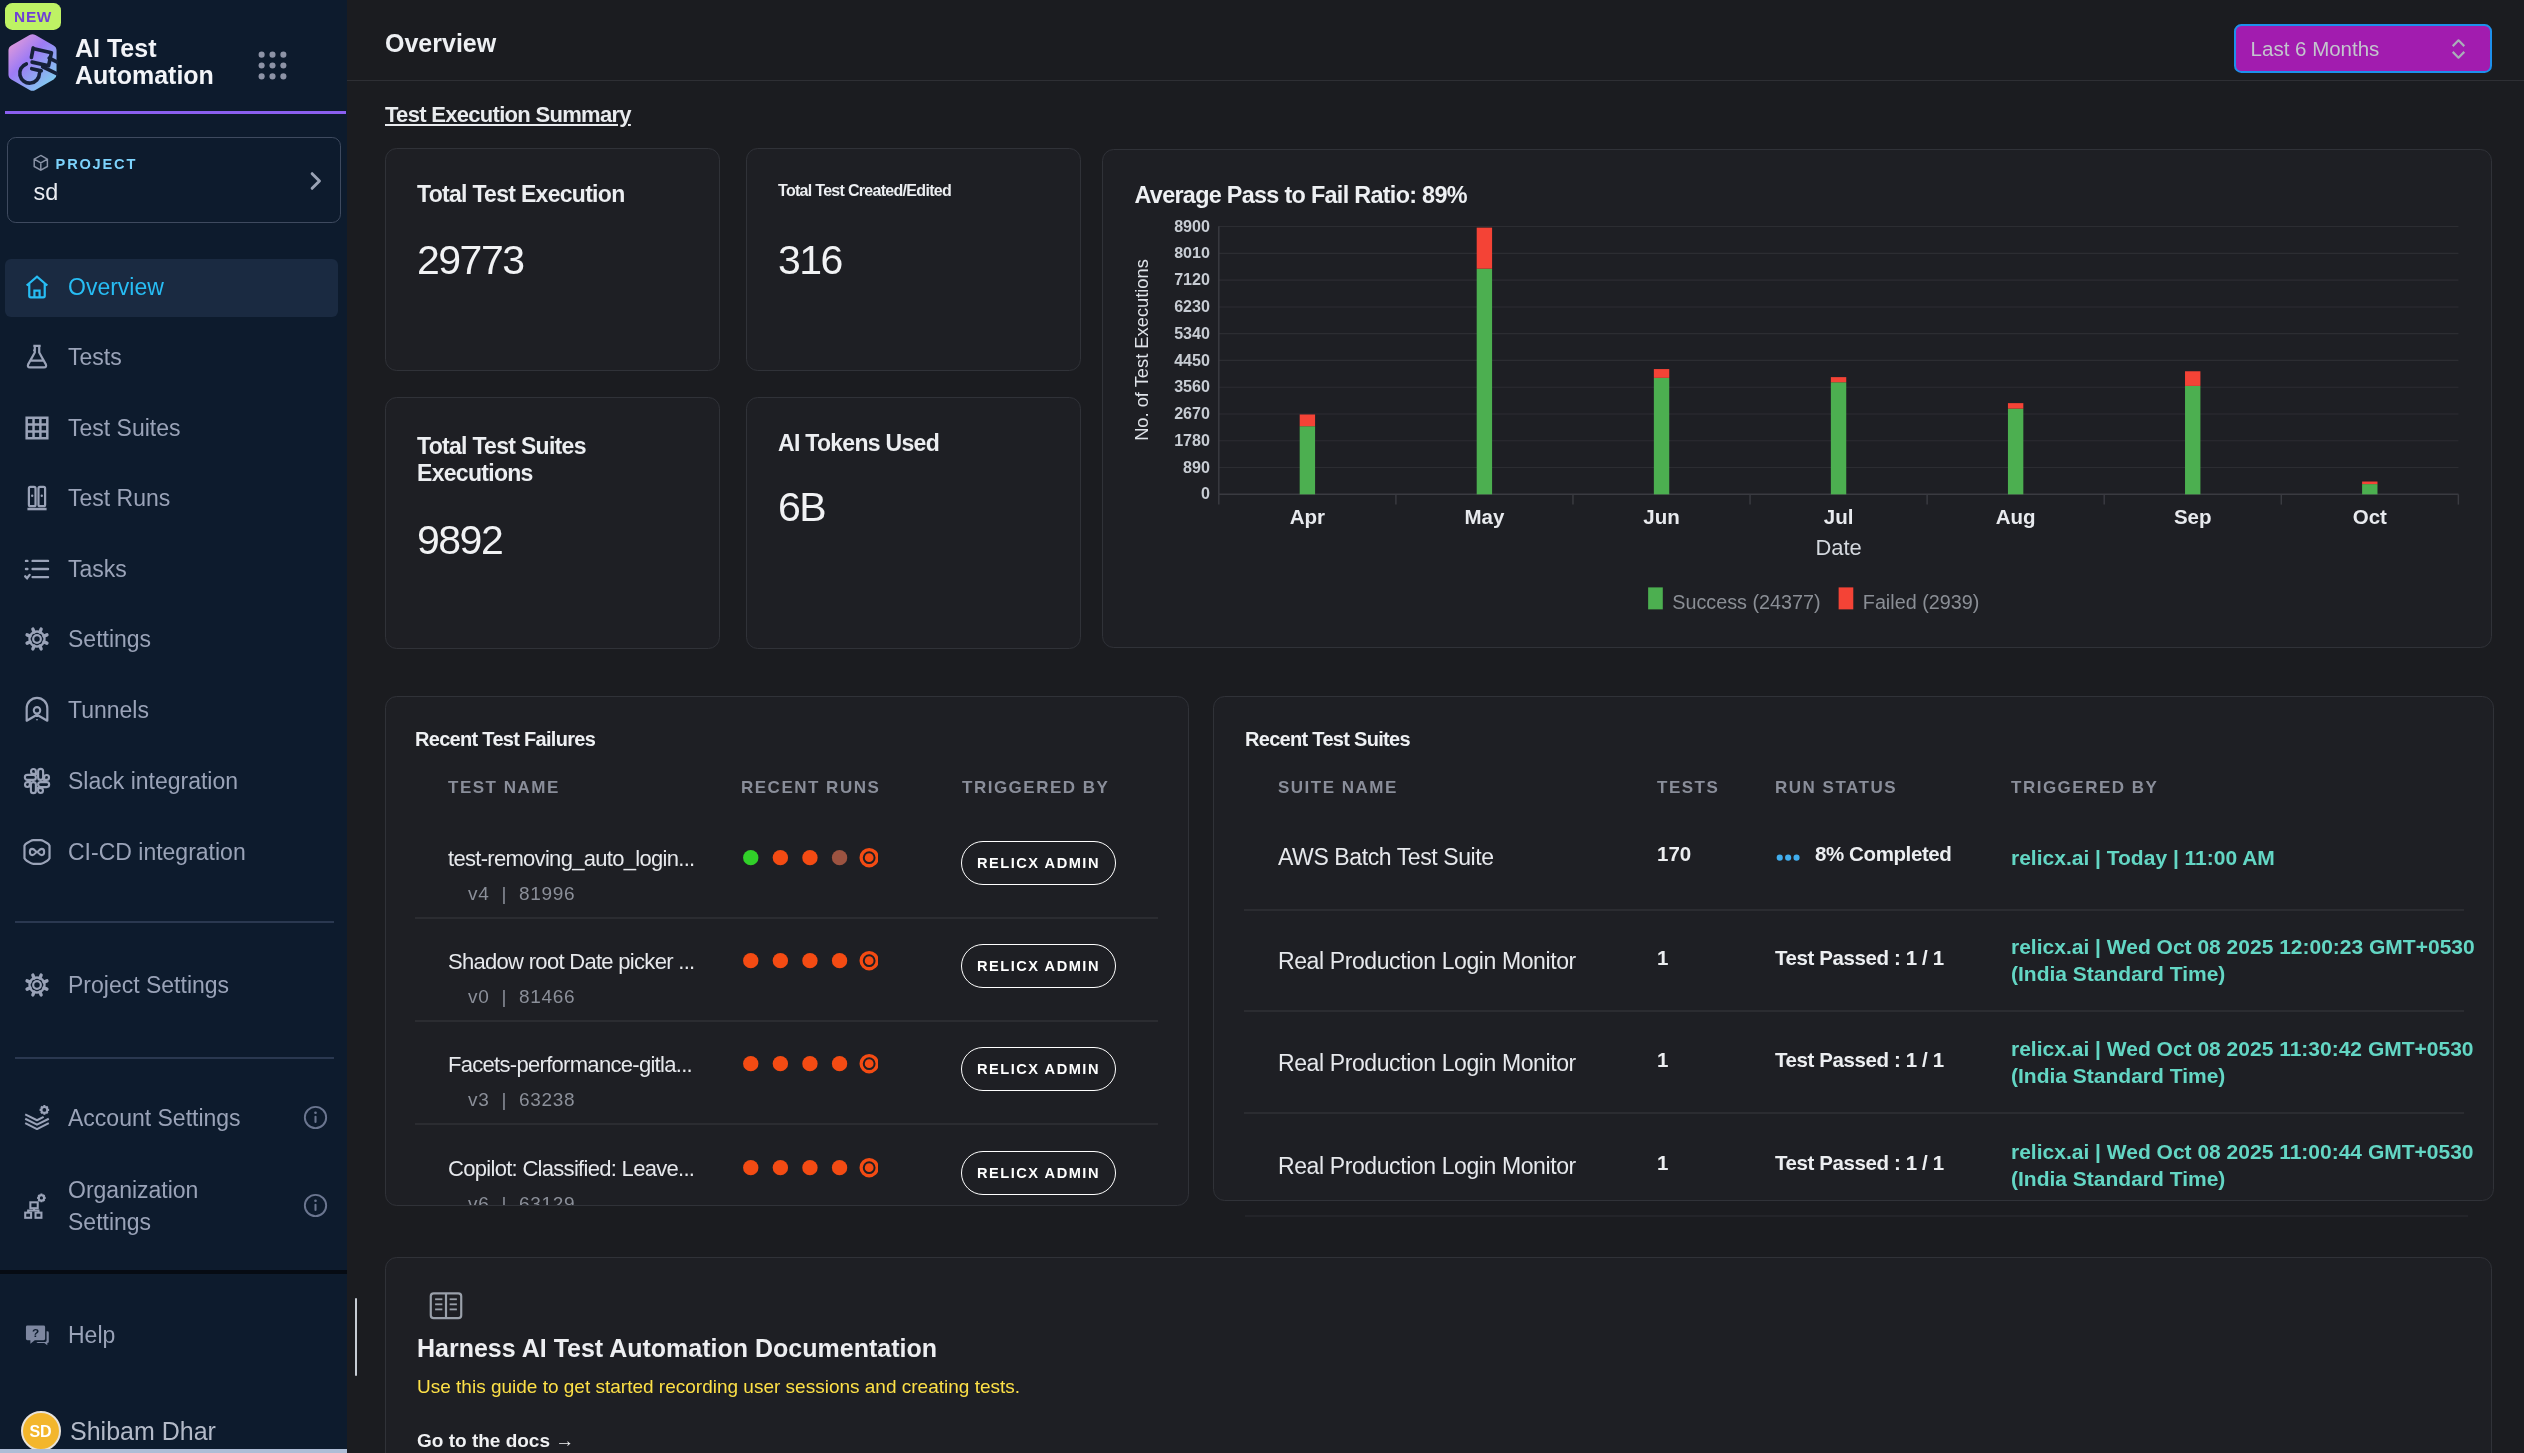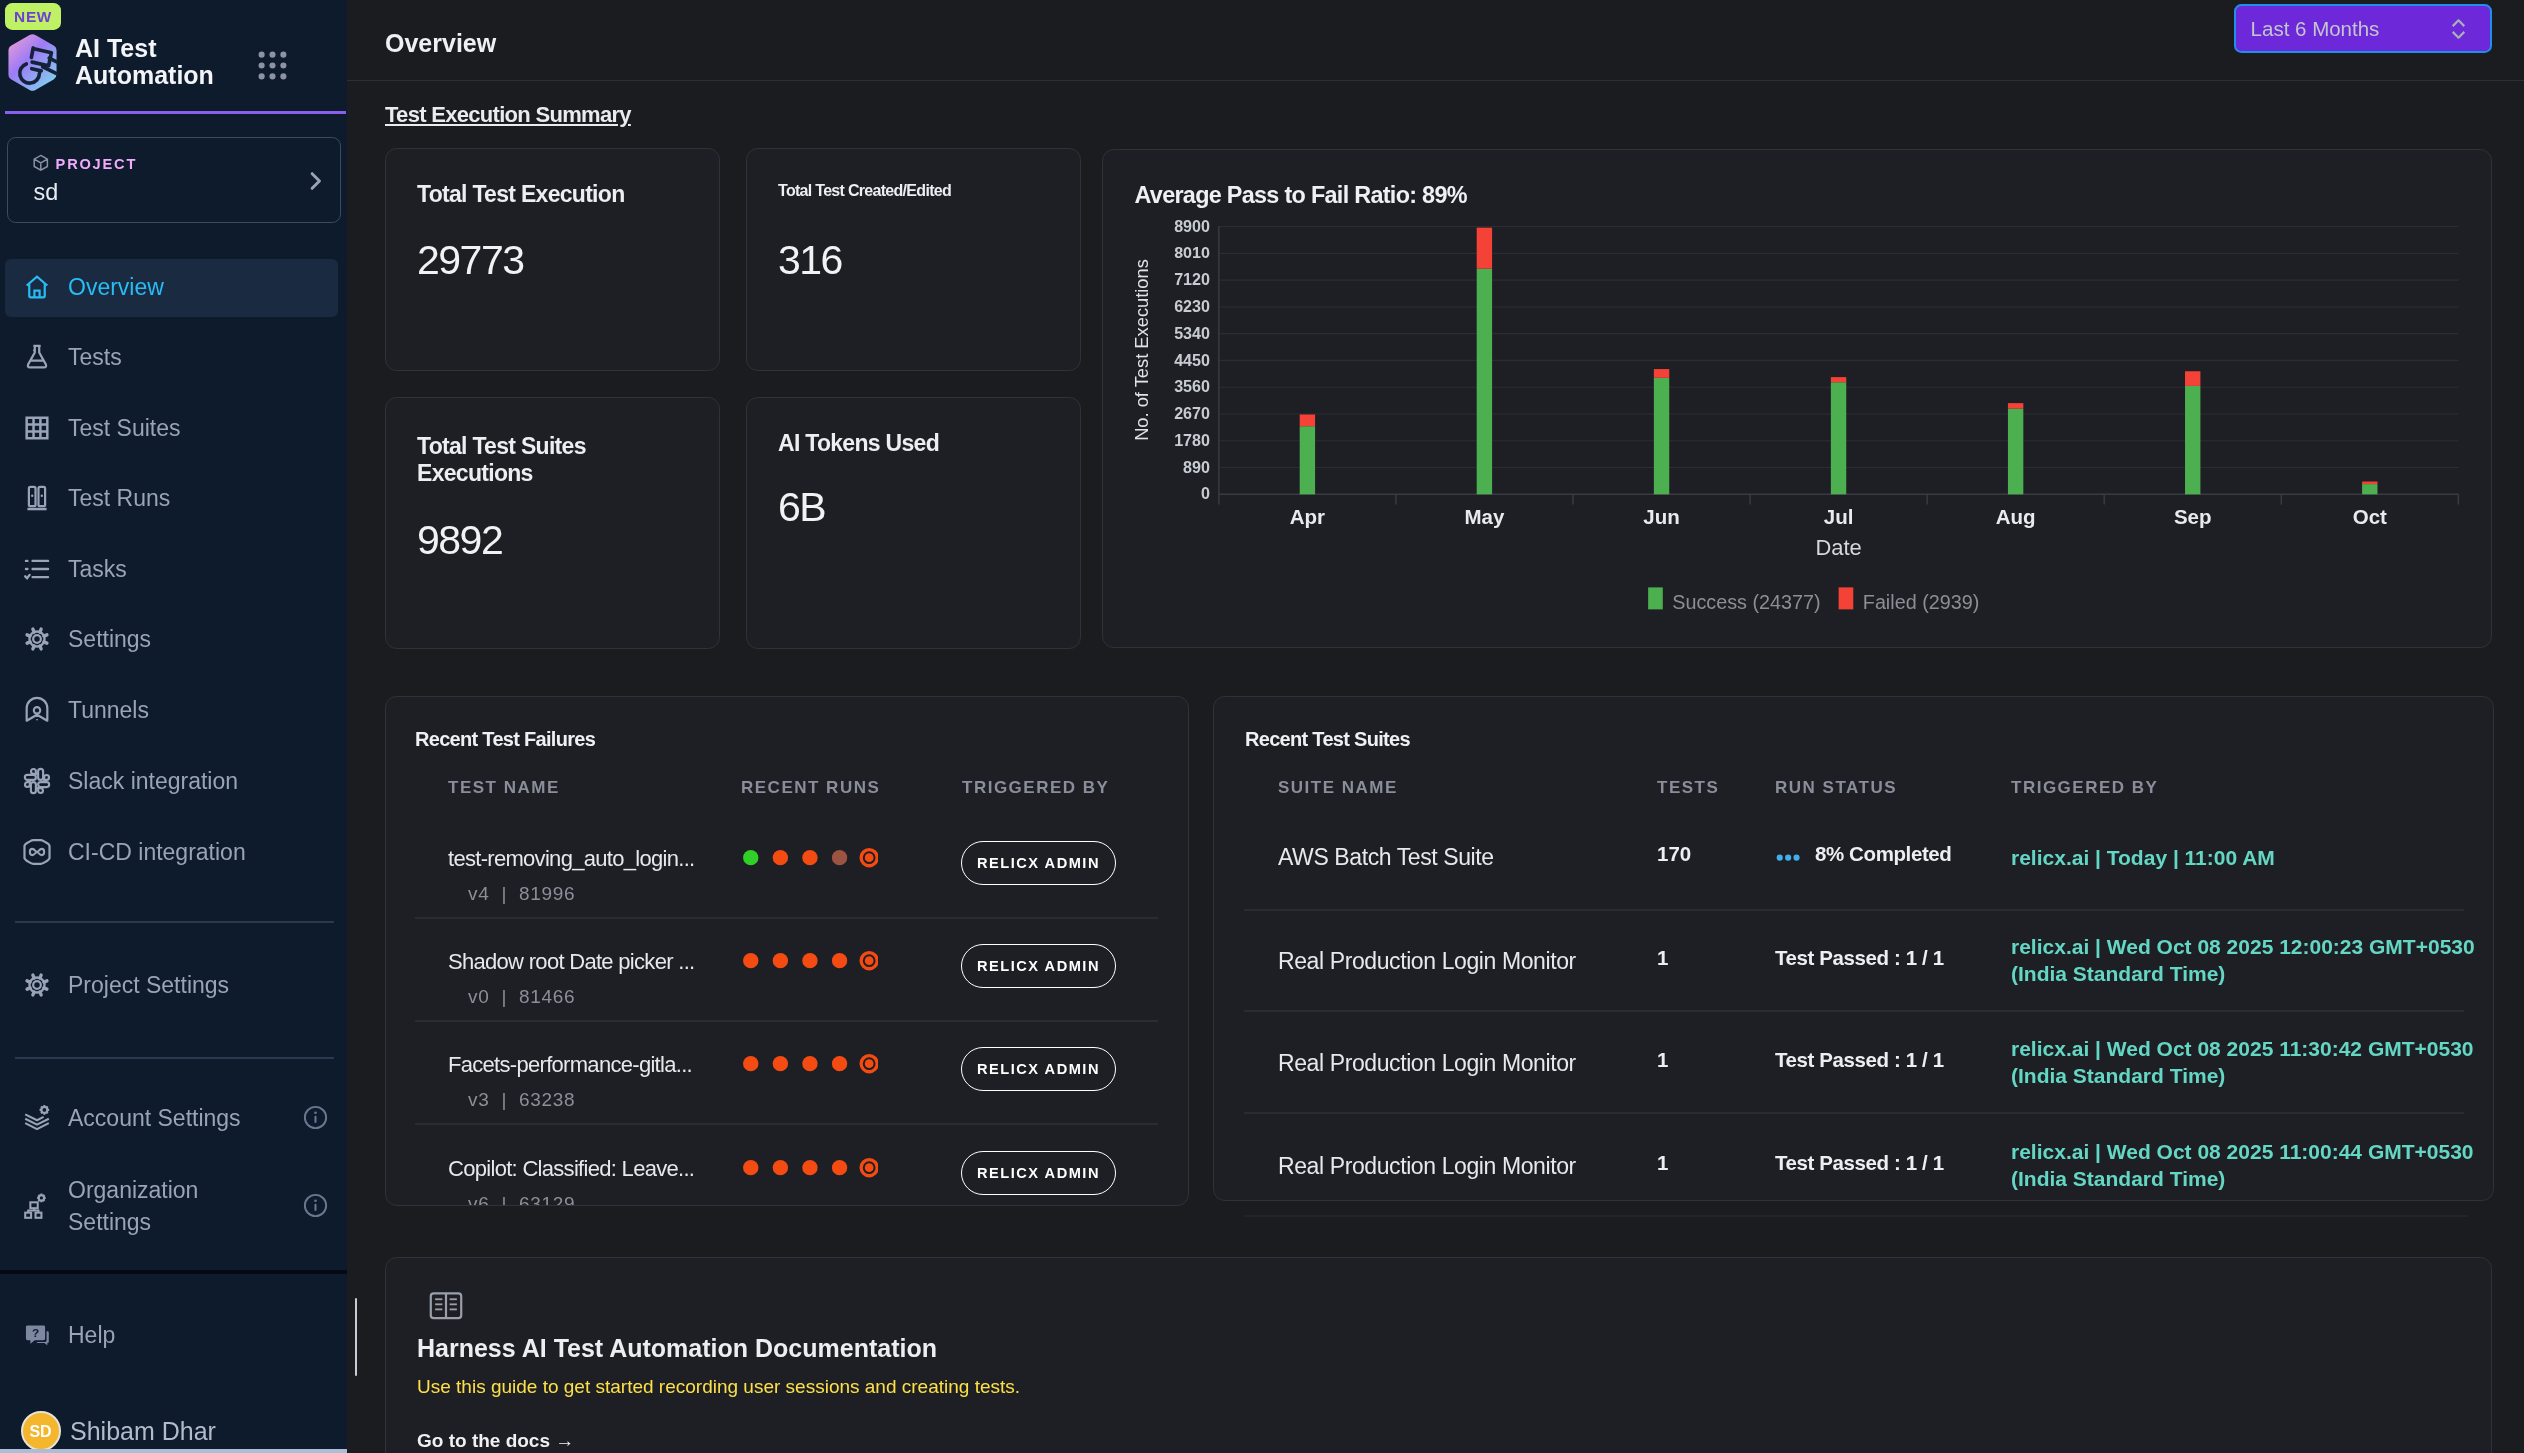--- a/index.html
+++ b/index.html
@@ -60,21 +60,21 @@
       <circle cx="5" cy="35" r="4.2"></circle>
         <circle cx="20" cy="35" r="4.2"></circle>
         <circle cx="35" cy="35" r="4.2"></circle>
     </g>
   </svg>
   <div class="abs" style="left:5.1px;top:111px;width:341px;height:2.9px;background:#8a5ff0;"></div>
   <div class="abs" style="left:6.6px;top:137px;width:334px;height:86px;border:1.5px solid #3e4a5f;border-radius:8.8px;">
     <svg class="abs" style="left:24px;top:16px;" width="17.6" height="17.6" viewBox="0 0 24 24">
       <path d="M12 2 L21 7 L21 17 L12 22 L3 17 L3 7 Z M3 7 L12 12 L21 7 M12 12 L12 22" fill="none" stroke="#8a93a6" stroke-width="2"></path>
     </svg>
-    <div class="abs" style="left:48px;top:18.3px;font-size:14.6px;font-weight:bold;letter-spacing:1.8px;color:#f0abfc;">PROJECT</div>
+    <div class="abs" style="left:48px;top:18.3px;font-size:14.6px;font-weight:bold;letter-spacing:1.8px;color:#7dd3fc;">PROJECT</div>
     <div class="abs" style="left:26px;top:41px;font-size:23.4px;color:#e8ebf1;">sd</div>
     <svg class="abs" style="left:299px;top:32px;" width="17.6" height="22" viewBox="0 0 24 30">
       <path d="M7 5 L17 15 L7 25" fill="none" stroke="#9aa3b5" stroke-width="4" stroke-linecap="round" stroke-linejoin="round"></path>
     </svg>
   </div>
   <div class="abs" style="left:5.1px;top:259px;width:333px;height:58px;background:#1a2a41;border-radius:5.9px;"></div>
   <div class="navitem" style="top:252px;color:#27bdf4;">
     <svg class="ic" viewBox="0 0 38 38">
         <path d="M5 17 L19 5 L33 17 M8.5 14.5 L8.5 31 Q8.5 33 10.5 33 L27.5 33 Q29.5 33 29.5 31 L29.5 14.5 M15.5 33 L15.5 24 L22.5 24 L22.5 33" fill="none" stroke="#27bdf4" stroke-width="3"></path>
       </svg>
@@ -218,21 +218,21 @@
         <text x="17" y="22" font-size="16" font-weight="bold" fill="#0d1b2d" text-anchor="middle" font-family="Liberation Sans">?</text>
       </svg>
     <div class="lb">Help</div>
   </div>
   <div class="abs" style="left:20.5px;top:1411px;width:40px;height:40px;background:#f3b62c;border:2.2px solid #e8e3da;border-radius:50%;text-align:center;line-height:37px;font-size:16px;font-weight:bold;color:#fff;">SD</div>
   <div class="abs" style="left:70px;top:1417px;font-size:25px;color:#b3bac8;">Shibam Dhar</div>
   <div class="abs" style="left:0;top:1449px;width:347px;height:4.4px;background:#aebdd6;"></div>
 </div>
 <div id="mainhdr" class="abs" style="left:347px;top:0;width:2178px;height:81px;border-bottom:1.5px solid #2e2f34;"></div>
 <div class="abs" style="left:385px;top:29px;font-size:25px;font-weight:bold;color:#eef0f3;">Overview</div>
-<div class="abs" style="left:2234px;top:4px;width:258px;height:49px;border:2.2px solid #1e90ec;border-radius:7.3px;background:#6d28d9;">
+<div class="abs" style="left:2234px;top:24px;width:258px;height:49px;border:2.2px solid #1e90ec;border-radius:7.3px;background:#a21caf;">
   <div class="abs" style="left:14.6px;top:50%;transform:translateY(-50%);font-size:20.5px;color:#c3c6cd;">Last 6 Months</div>
   <svg class="abs" style="right:22px;top:50%;transform:translateY(-50%);" width="19" height="26" viewBox="0 0 26 36">
     <path d="M5 14 L13 6 L21 14" fill="none" stroke="#a9afb9" stroke-width="3" stroke-linejoin="round"></path>
     <path d="M5 22 L13 30 L21 22" fill="none" stroke="#a9afb9" stroke-width="3" stroke-linejoin="round"></path>
   </svg>
 </div>
 <div class="abs" style="left:385px;top:102px;font-size:22px;font-weight:bold;letter-spacing:-0.7px;color:#e9ebee;text-decoration:underline;">Test Execution Summary</div>
 
 <div class="card" style="left:385px;top:148px;width:335px;height:223px;">
   <div class="abs" style="left:31px;top:34px;font-size:23px;font-weight:bold;letter-spacing:-0.7px;color:#eceef1;line-height:1;">Total Test Execution</div>

